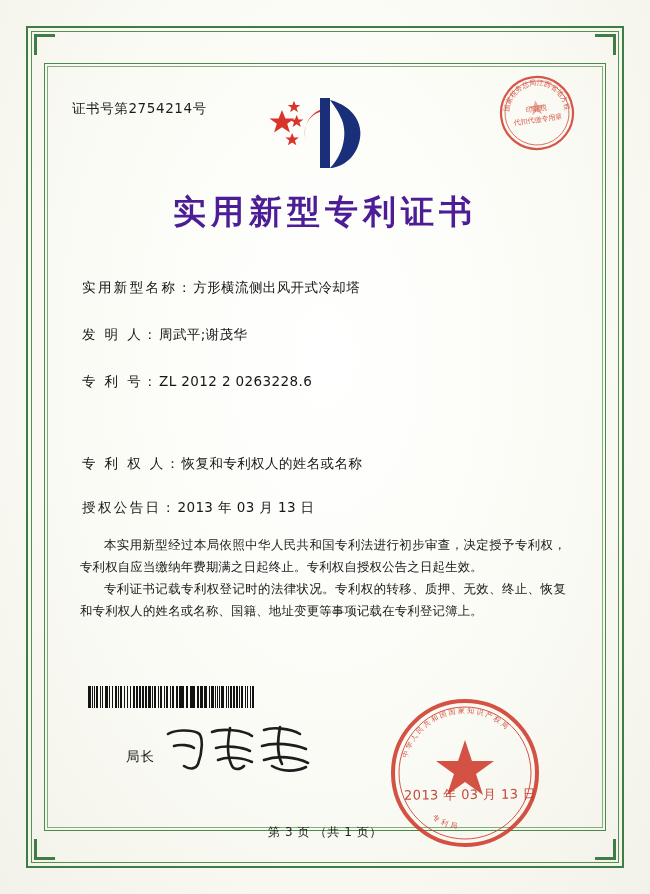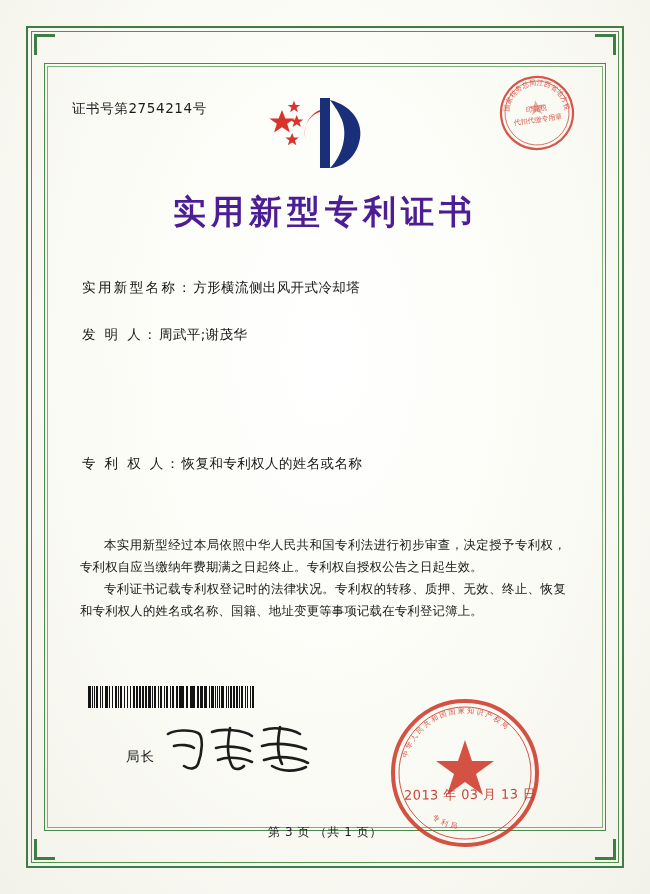--- a/index.html
+++ b/index.html
@@ -288,26 +288,32 @@
   <div id="doc-title">实用新型专利证书</div>
 
   <div class="field" id="f-name">
     <span class="label">实用新型名称：</span><span class="value">方形横流侧出风开式冷却塔</span>
   </div>
 
   <div class="field" id="f-invent">
     <span class="label">发 明 人：</span><span class="value">周武平;谢茂华</span>
   </div>
 
+  <div class="field" id="f-patno">
+    <span class="label">专 利 号：</span><span class="value">ZL 2012 2 0263228.6</span>
+  </div>
 
 
   <div class="field" style="top:455px;">
     <span class="label">专 利 权 人：</span><span class="value">恢复和专利权人的姓名或名称</span>
   </div>
 
+  <div class="field" style="top:499px;">
+    <span class="label">授权公告日：</span><span class="value">2013 年 03 月 13 日</span>
+  </div>
 
   <div id="body-text">
     <p>本实用新型经过本局依照中华人民共和国专利法进行初步审查，决定授予专利权，专利权自应当缴纳年费期满之日起终止。专利权自授权公告之日起生效。</p>
     <p>专利证书记载专利权登记时的法律状况。专利权的转移、质押、无效、终止、恢复和专利权人的姓名或名称、国籍、地址变更等事项记载在专利登记簿上。</p>
   </div>
 
   <div id="barcode">
       <i style="width:3px"></i>
       <i style="width:2px;background:transparent"></i>
       <i style="width:1px"></i>

